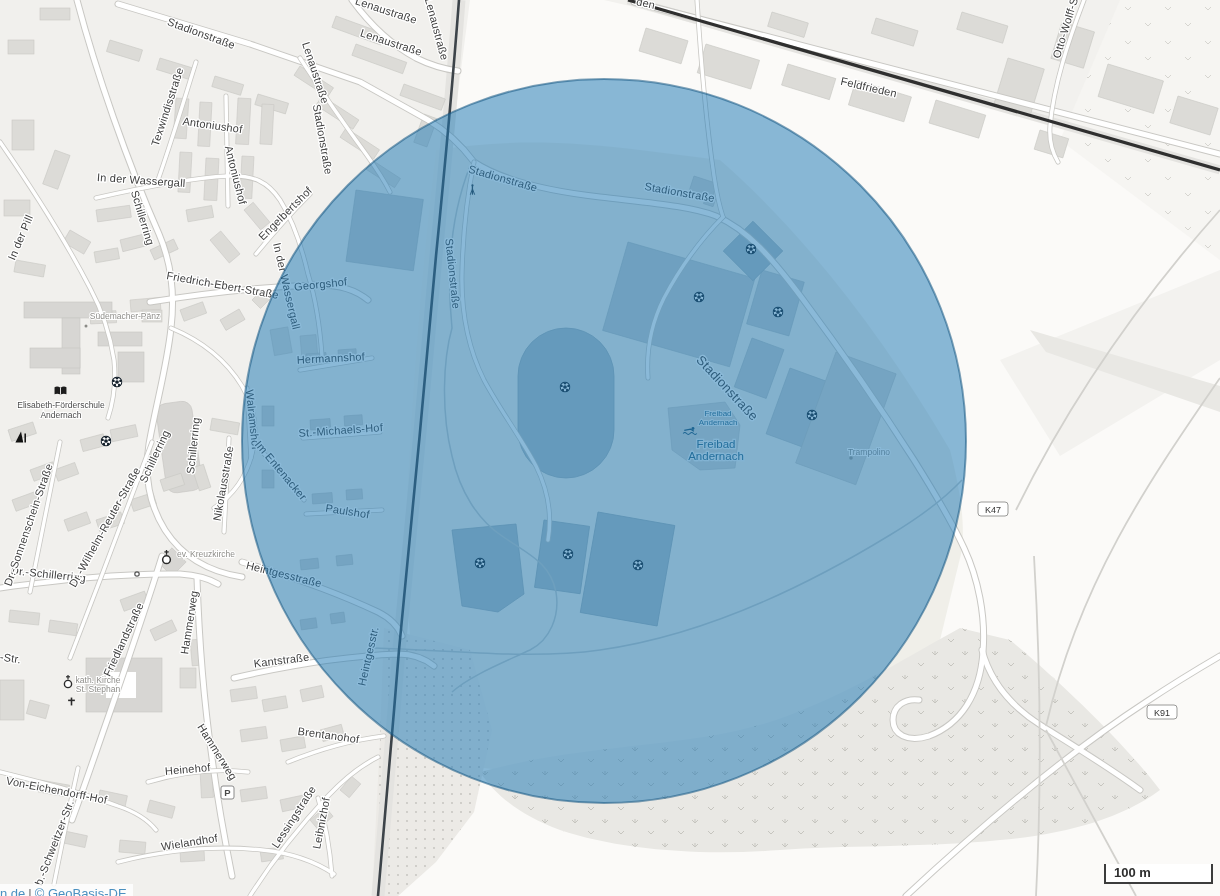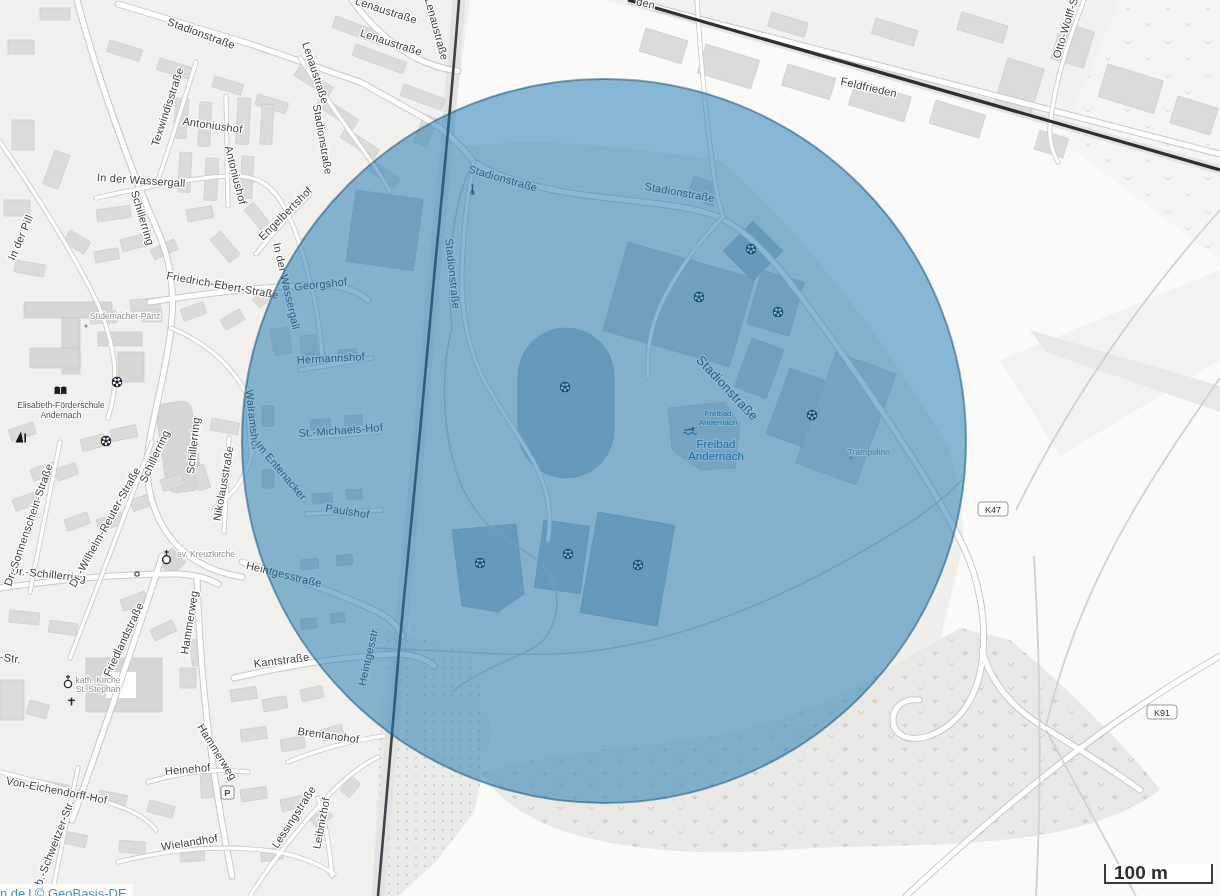--- a/index.html
+++ b/index.html
@@ -30,21 +30,21 @@
       paint-order:stroke;stroke:#ffffff;stroke-width:2.6px;stroke-linejoin:round}
   .slb{font-size:13px}
   .pl{font-size:8.5px;fill:#8e8d89;text-anchor:middle;paint-order:stroke;stroke:#fff;stroke-width:2px}
   .pls{font-size:8.5px;fill:#4c4c4c;text-anchor:middle;paint-order:stroke;stroke:#fff;stroke-width:2px}
   .fbs{font-size:8px;fill:#2b6583;text-anchor:middle;paint-order:stroke;stroke:#eef3f5;stroke-width:2px}
   .fbb{font-size:11.5px;fill:#2b6583;text-anchor:middle;paint-order:stroke;stroke:#eef3f5;stroke-width:2.4px}
   .shield rect{fill:#fff;stroke:#9a9a98;stroke-width:1}
   .shield text{font-size:9px;fill:#333;text-anchor:middle}
   #scalebar{position:absolute;right:7px;bottom:12px;width:97px;height:15px;
     background:rgba(255,255,255,.92);border:2px solid #3c3c3c;border-top:none;
-    font-size:19px;font-weight:bold;color:#2e2e2e;padding:1px 0 2px 8px;line-height:15px}
+    font-size:13px;font-weight:bold;color:#2e2e2e;padding:1px 0 2px 8px;line-height:15px}
   #attribution{position:absolute;left:-6px;bottom:-7px;background:rgba(255,255,255,.8);
     font-size:13px;color:#4a90c0;padding:2px 6px;white-space:nowrap}
   #attribution .sep{color:#6d6d6d;margin:0 3px}
 </style>
 </head>
 <body>
 
 <div id="stage">
 <svg viewBox="0 0 1220 896" width="1220" height="896">
 <defs>

